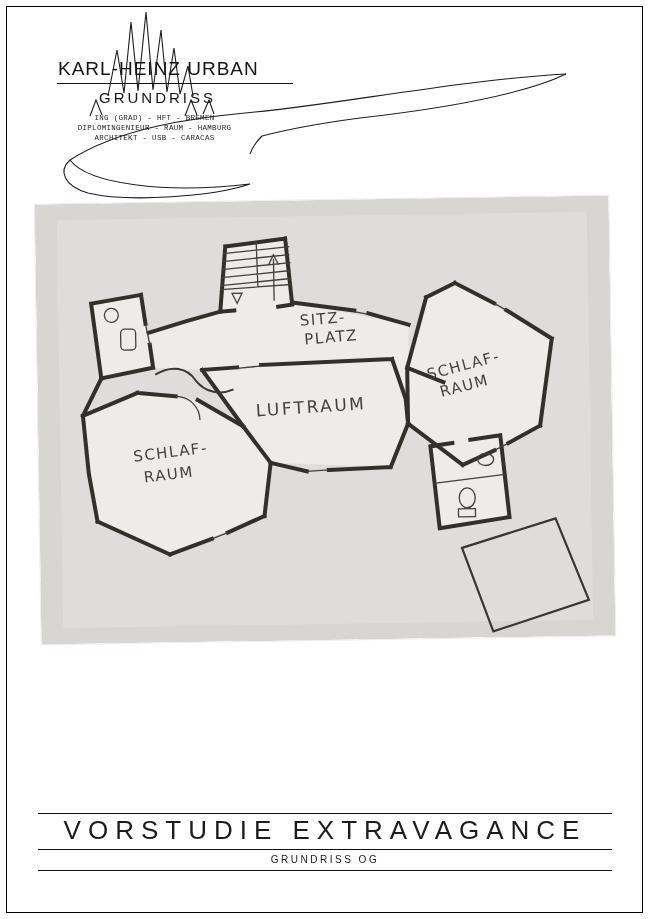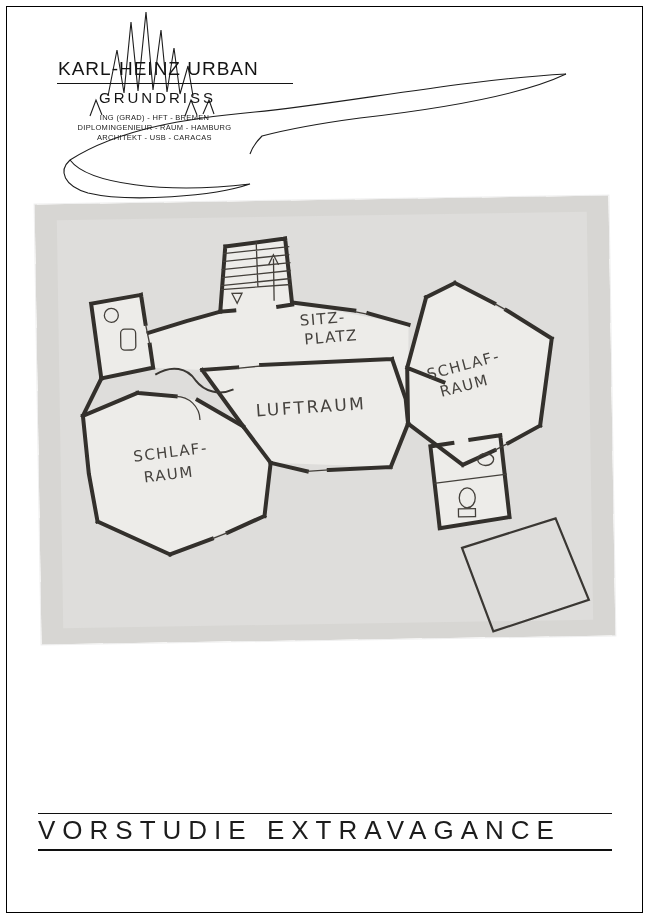--- a/index.html
+++ b/index.html
@@ -9,21 +9,21 @@
 
   
   .letterhead{position:absolute;left:0;top:0;width:643px;height:205px;}
   .swoosh{position:absolute;left:0;top:0;}
   .swoosh path{stroke:#1d1d1d;stroke-width:1.1;fill:none;}
   .lh-name{position:absolute;left:58px;top:58px;font-size:19px;letter-spacing:1px;
            color:#141414;white-space:nowrap;}
   .lh-underline{position:absolute;left:57px;top:83px;width:236px;height:1px;background:#141414;}
   .lh-prof{position:absolute;left:99px;top:89px;font-size:15px;letter-spacing:3px;color:#141414;}
   .lh-creds{position:absolute;left:52px;top:113px;width:205px;text-align:center;
-            font-size:7.5px;line-height:10px;letter-spacing:.3px;color:#1b1b1b;}
+            font-size:7.5px;line-height:10px;letter-spacing:.3px;color:#1b1b1b;font-family:Liberation Mono, monospace;}
 
   
   .scan{position:absolute;left:38px;top:200px;width:574px;height:440px;
         transform:rotate(-0.9deg);box-shadow:0 0 0 1px rgba(0,0,0,0.06);}
   .roomfill{fill:#edece9;stroke:none;}
   .wall{stroke:#33302c;stroke-width:4;fill:none;stroke-linecap:square;}
   .mid{stroke:#3a3733;stroke-width:2;fill:none;}
   .thin{stroke:#44403b;stroke-width:1.3;fill:none;}
   .thin2{stroke:#3a3733;stroke-width:2.2;fill:none;}
   .plabel text{font-family:"DejaVu Sans",sans-serif;font-size:15px;letter-spacing:1.5px;fill:#45423e;}
@@ -33,21 +33,21 @@
   .scalebar{position:absolute;left:58px;top:656px;width:230px;height:112px;}
   .scalebar svg{overflow:visible;}
   .sb-line{stroke:#111;stroke-width:1;fill:none;}
   .sb-text{font-family:"Liberation Sans",sans-serif;font-size:11px;fill:#111;}
   .sb-small{font-family:"Liberation Sans",sans-serif;font-size:9.5px;fill:#111;}
   .sb-num{font-family:"Liberation Sans",sans-serif;font-size:10.5px;fill:#111;}
 
   
   .titleblock{position:absolute;left:38px;right:37px;top:813px;}
   .rule{height:1px;background:#101010;}
-  .tb-title{text-align:left;font-size:26px;letter-spacing:7px;color:#1c1c1c;
+  .tb-title{text-align:center;font-size:26px;letter-spacing:7px;color:#1c1c1c;
             padding:1px 0 3px 0;white-space:nowrap;}
   .tb-sub{text-align:center;font-size:10px;letter-spacing:2.5px;color:#1c1c1c;
           padding:4px 0 5px 0;}
 </style>
 </head>
 <body>
 
 <div class="sheet">
   <div class="frame"></div>
 
@@ -133,15 +133,16 @@
         <text x="104" y="276">RAUM</text>
       </g>
     </svg>
   </div>
 
 
   <div class="titleblock">
     <div class="rule"></div>
     <div class="tb-title">VORSTUDIE EXTRAVAGANCE</div>
     <div class="rule"></div>
+    <div class="tb-sub">GRUNDRISS OG</div>
     <div class="rule"></div>
   </div>
 </div>
 
 </body></html>

